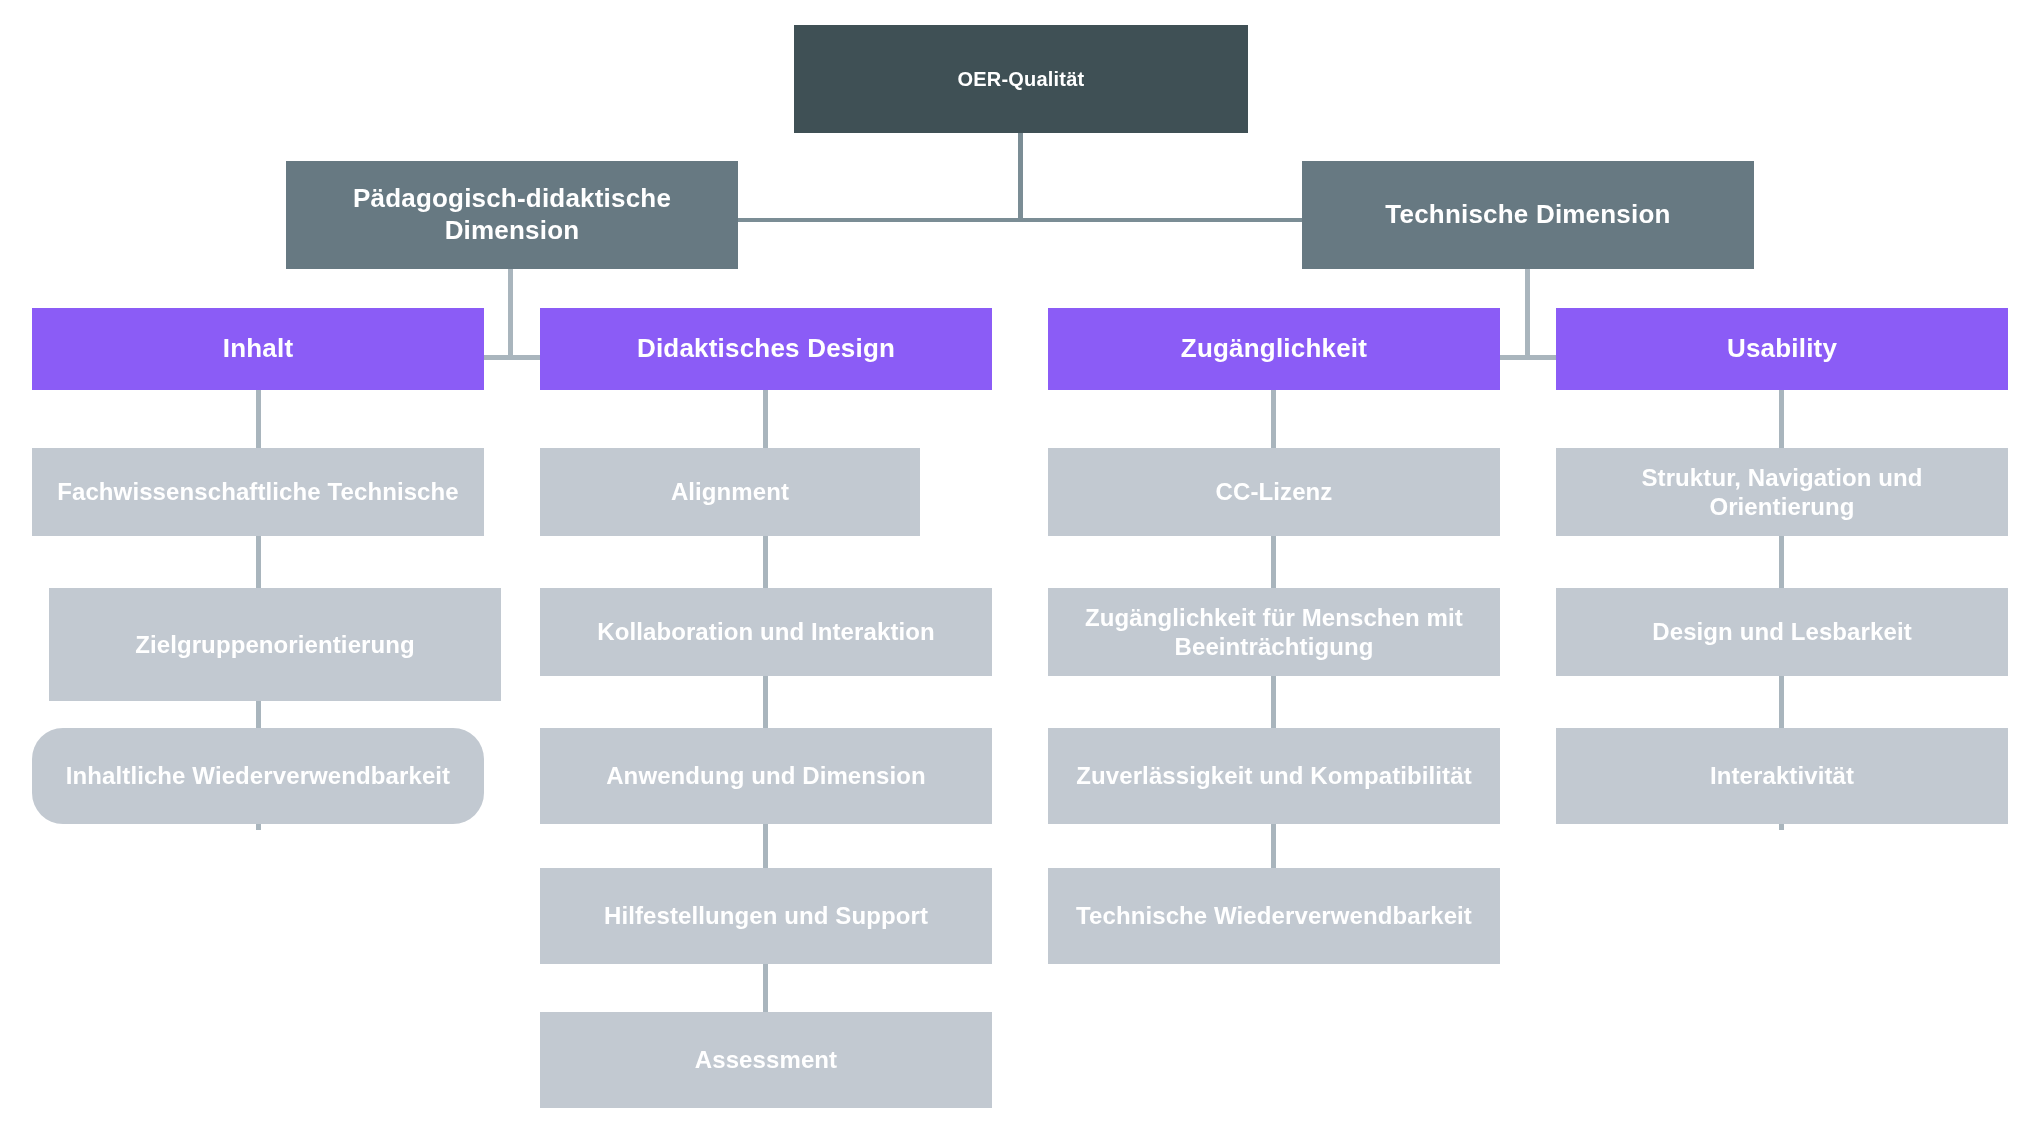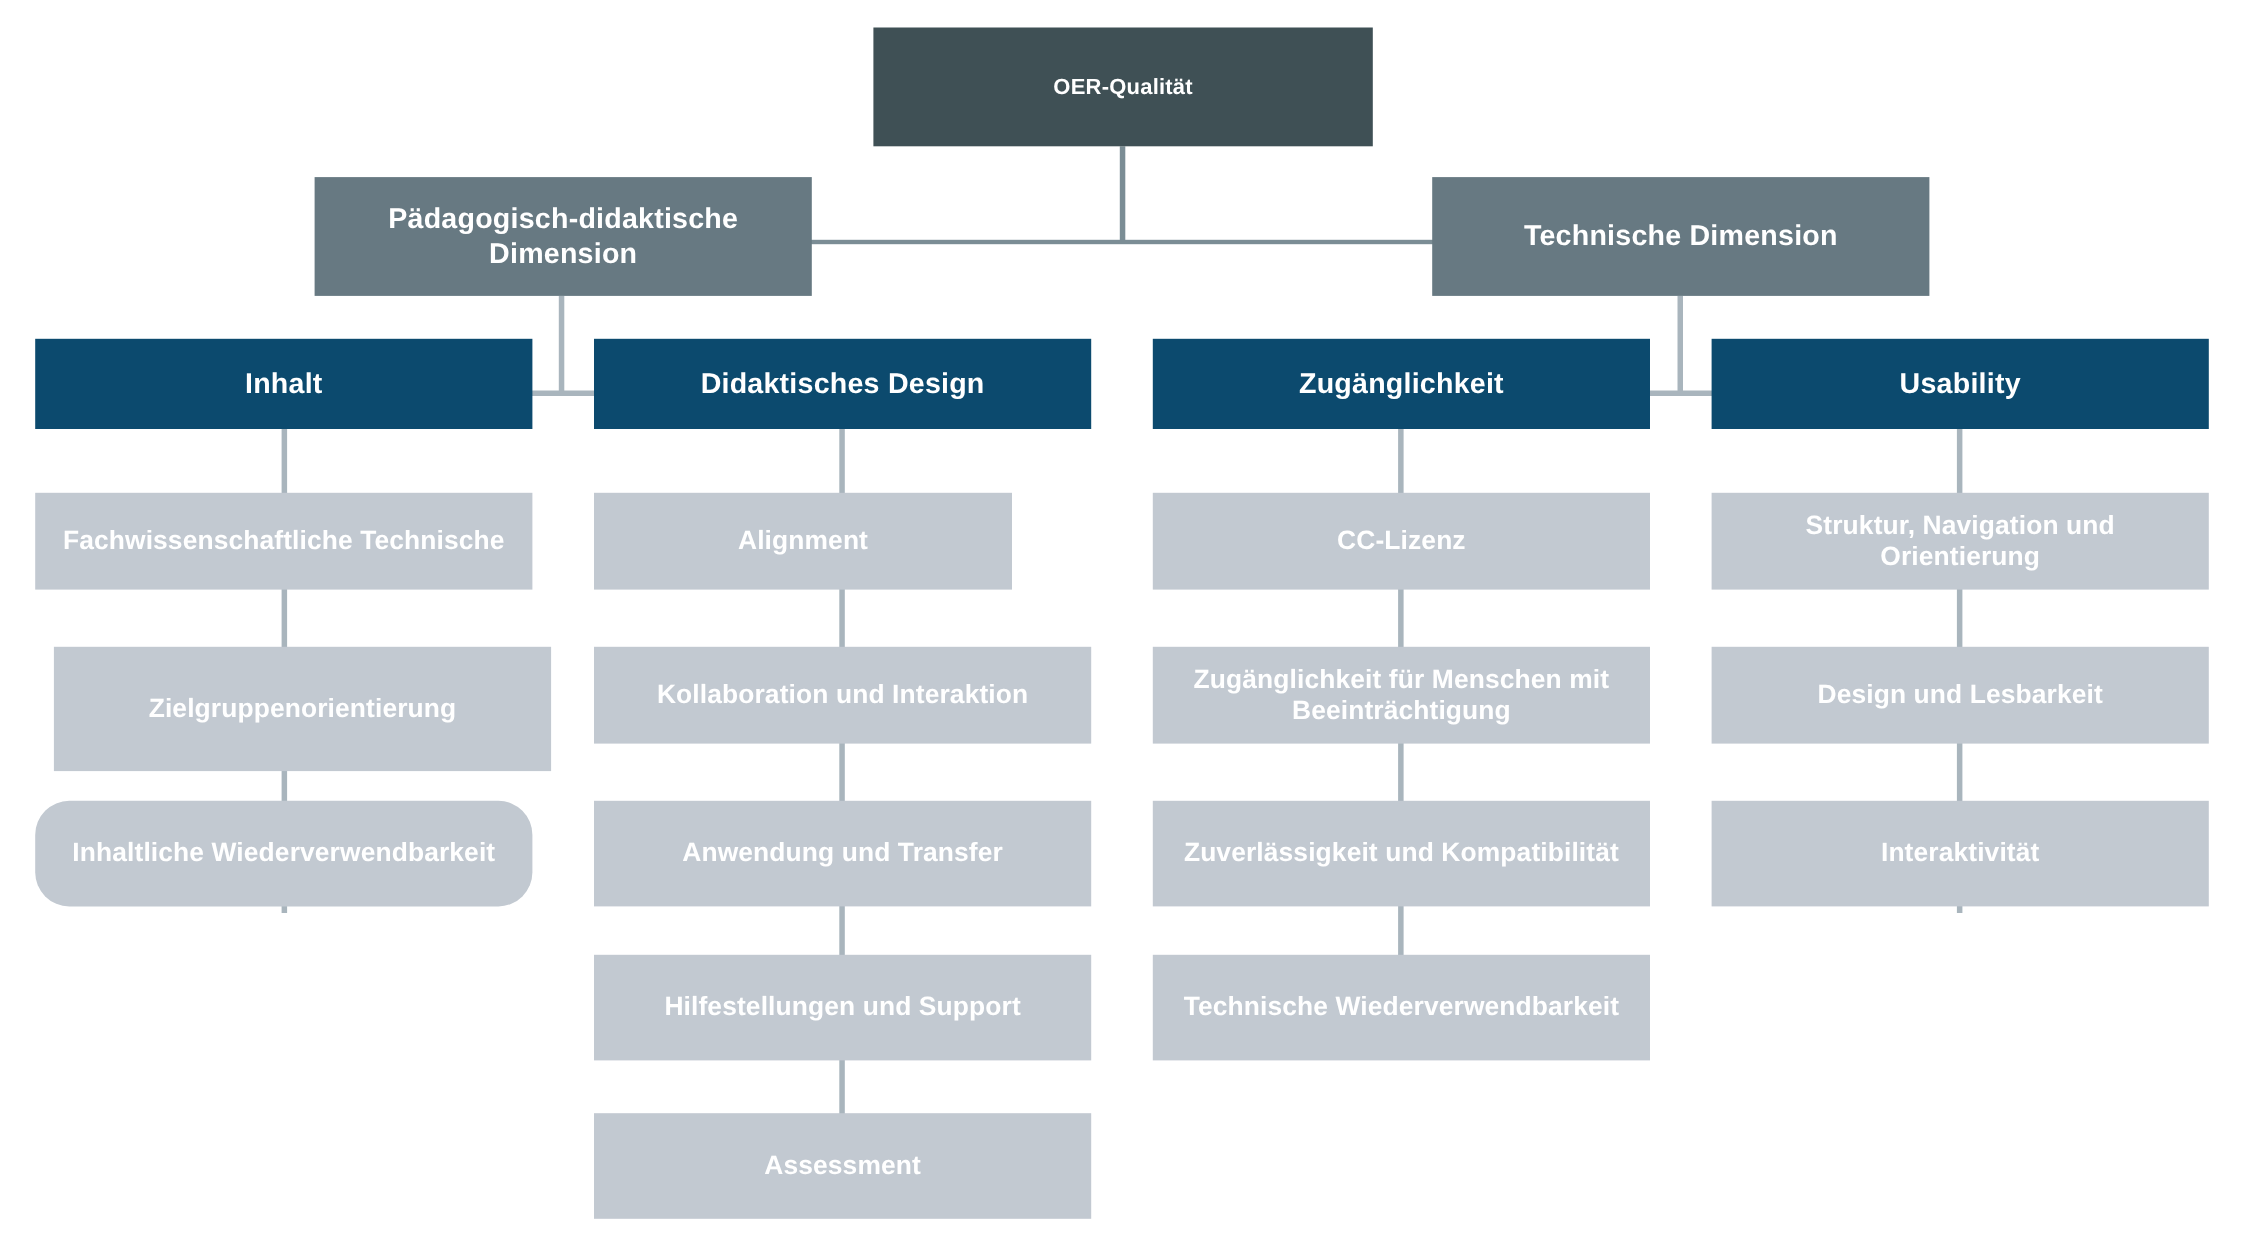--- a/index.html
+++ b/index.html
@@ -34,21 +34,21 @@
     background: #3f5055;
     font-size: 20px;
     letter-spacing: 0.2px;
   }
   .node-dimension {
     background: #677982;
     font-size: 26px;
     letter-spacing: 0.2px;
   }
   .node-category {
-    background: #0c4a6e;
+    background: #8b5cf6;
     font-size: 26px;
     letter-spacing: 0.2px;
   }
   .node-leaf {
     background: #c2c9d1;
     font-size: 24px;
     letter-spacing: 0.1px;
   }
   .conn {
     position: absolute;
@@ -99,21 +99,21 @@
   <div class="node node-leaf" style="left:32px; top:448px; width:452px; height:88px;">Fachwissenschaftliche Technische</div>
 
   <div class="node node-leaf" style="left:32px; top:588px; width:452px; height:113px;margin-left:17px;">Zielgruppenorientierung</div>
 
   <div class="node node-leaf" style="left:32px; top:728px; width:452px; height:96px;border-radius:31px;">Inhaltliche Wiederverwendbarkeit</div>
 
   <div class="node node-leaf" style="left:540px; top:448px; width:380px; height:88px;">Alignment</div>
 
   <div class="node node-leaf" style="left:540px; top:588px; width:452px; height:88px;">Kollaboration und Interaktion</div>
 
-  <div class="node node-leaf" style="left:540px; top:728px; width:452px; height:96px;">Anwendung und Transfer</div>
+  <div class="node node-leaf" style="left:540px; top:728px; width:452px; height:96px;">Anwendung und Dimension</div>
 
   <div class="node node-leaf" style="left:540px; top:868px; width:452px; height:96px;">Hilfestellungen und Support</div>
 
   <div class="node node-leaf" style="left:540px; top:1012px; width:452px; height:96px;">Assessment</div>
 
   <div class="node node-leaf" style="left:1048px; top:448px; width:452px; height:88px;">CC-Lizenz</div>
 
   <div class="node node-leaf" style="left:1048px; top:728px; width:452px; height:96px;">Zuverlässigkeit und Kompatibilität</div>
 
   <div class="node node-leaf" style="left:1048px; top:588px; width:452px; height:88px;">Zugänglichkeit für Menschen mit Beeinträchtigung</div>

